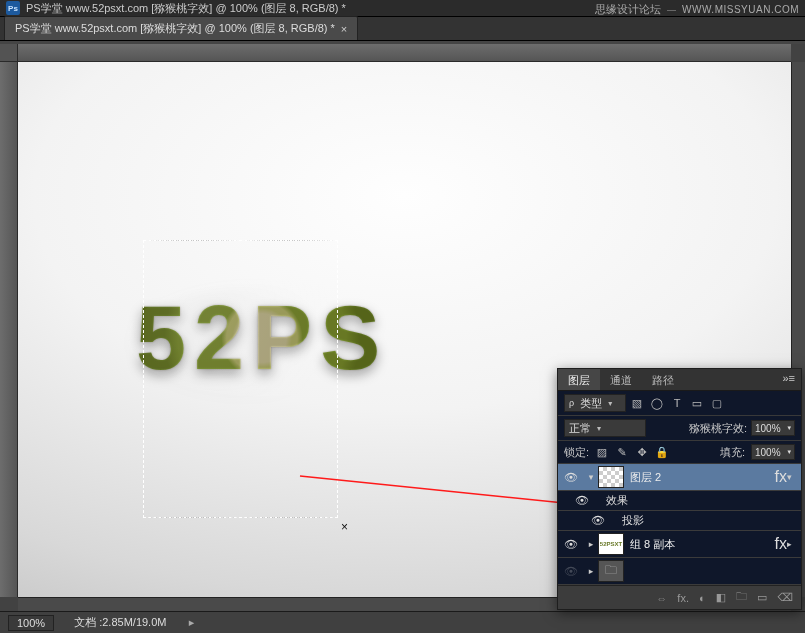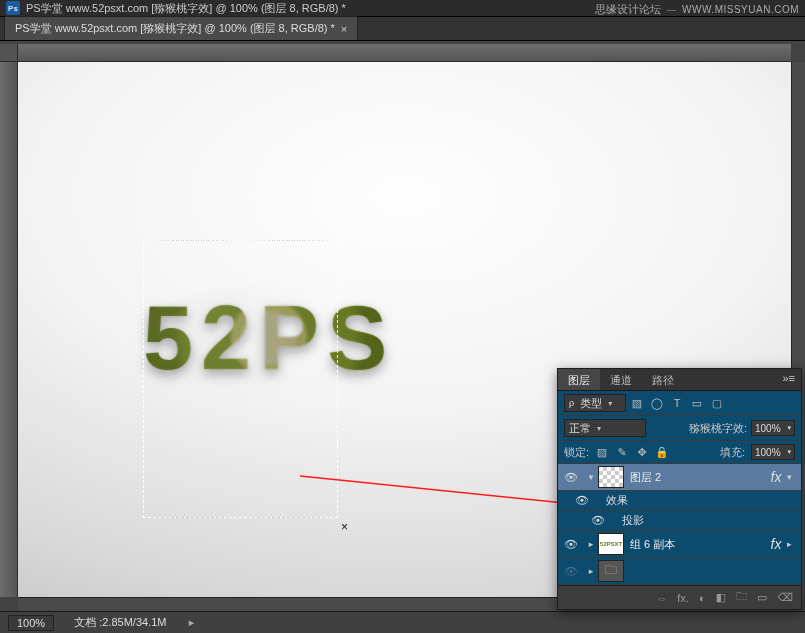--- a/index.html
+++ b/index.html
@@ -39,21 +39,21 @@
   background:radial-gradient(circle at 50% 50%,#f3eec6 0 18%,#d9e08c 22% 26%,#8cae3c 30% 62%,#6d8c2b 72%);
   -webkit-background-clip:text;background-clip:text;
   text-shadow:0 0 2px rgba(50,40,0,.4)}
 .kiwilabel::before{content:"";position:absolute;inset:-8px;border-radius:50%;background:radial-gradient(circle at 30% 30%,rgba(255,255,255,.08),transparent 60%)}
 
 
 .scroll-h{position:absolute;left:18px;right:14px;bottom:0;height:14px;background:#4a4a4a;border-top:1px solid #222}
 .scroll-v{position:absolute;top:18px;right:0;bottom:14px;width:14px;background:#4a4a4a;border-left:1px solid #222}
 
 
-.panel{position:absolute;width:245px;background:#0c4a6e;border:1px solid #1e1e1e;box-shadow:0 3px 12px rgba(0,0,0,.5);z-index:10}
+.panel{position:absolute;width:245px;background:#0f172a;border:1px solid #1e1e1e;box-shadow:0 3px 12px rgba(0,0,0,.5);z-index:10}
 .panel-tabs{display:flex;background:#333;height:22px;border-bottom:1px solid #1a1a1a}
 .ptab{padding:4px 10px;font-size:11px;color:#bbb;cursor:pointer}
 .ptab.active{background:#464646;color:#eee}
 .panel-close{margin-left:auto;padding:3px 6px;color:#ccc}
 
 .panel-row{display:flex;align-items:center;padding:3px 6px;gap:4px;border-bottom:1px solid #393939}
 .dd{background:#3a3a3a;border:1px solid #222;color:#ddd;font-size:11px;height:18px;display:flex;align-items:center;padding:0 4px;gap:6px}
 .dd .tri{font-size:8px;color:#bbb}
 .mini-icons{display:flex;gap:6px;align-items:center}
 .mini-icons span{width:14px;height:14px;display:flex;align-items:center;justify-content:center;color:#bbb;font-size:11px}
@@ -66,21 +66,21 @@
 
 
 .layerlist{max-height:200px;overflow:hidden}
 .layer{display:flex;align-items:center;height:27px;border-bottom:1px solid #3b3b3b}
 .layer.selected{background:#5b7aa0}
 .layer .eye{width:26px;display:flex;align-items:center;justify-content:center;color:#ddd}
 .layer .arrow-t{width:14px;text-align:center;color:#ccc;font-size:9px}
 .layer .thumb{width:26px;height:22px;background:#fff;border:1px solid #222;margin-right:6px;display:flex;align-items:center;justify-content:center}
 .layer .thumb.trans{background:repeating-conic-gradient(#ccc 0 25%,#fff 0 50%) 0 0/8px 8px}
 .layer .name{flex:1;color:#eee;font-size:11px}
-.layer .fx{width:22px;text-align:center;font-style:italic;color:#ddd;font-size:14px}
+.layer .fx{width:22px;text-align:right;color:#ddd;font-size:16px}
 .layer .chev{width:14px;color:#ccc;font-size:9px}
 .sublayer{display:flex;align-items:center;height:20px;padding-left:48px;color:#ddd;font-size:11px;border-bottom:1px solid #3b3b3b}
 .sublayer .eye{width:20px;margin-left:-34px;margin-right:14px;text-align:center}
 .sublayer.deeper{padding-left:64px}
 
 .panel-bottom{height:24px;background:#3c3c3c;border-top:1px solid #222;display:flex;align-items:center;justify-content:flex-end;gap:10px;padding:0 8px;color:#999}
 
 
 .statusbar{position:absolute;left:0;right:0;bottom:0;height:22px;background:#404040;border-top:1px solid #1a1a1a;display:flex;align-items:center;padding:0 8px;gap:20px;color:#ddd;font-size:11px}
 .statusbar .zoom{background:#3a3a3a;border:1px solid #222;padding:1px 8px}
@@ -109,21 +109,21 @@
 <div class="workspace">
   <div class="rulerc"></div>
   <div class="ruler-h"></div>
   <div class="ruler-v"></div>
   <div class="scroll-h"></div>
   <div class="scroll-v"></div>
 
   <div class="canvas-wrap">
     <div class="canvas">
 
-      <div class="kiwi" style="left:125px;top:225px">
+      <div class="kiwi" style="left:118px;top:225px">
         <span class="kiwilabel" style="position:relative;letter-spacing:8px">52PS</span>
       </div>
 
       <div class="marquee" style="left:125px;top:178px;width:195px;height:278px"></div>
       <div class="cursor-x" style="left:323px;top:458px">×</div>
 
       <svg class="arrow" style="left:0;top:0" width="780" height="560">
         <defs>
             <marker id="ah" markerWidth="8" markerHeight="8" refX="7" refY="3" orient="auto">
           <path d="M0,0 L8,3 L0,6 Z" fill="#ff1a1a"></path>
@@ -199,21 +199,21 @@
     </div>
     <div class="sublayer deeper">
       <span class="eye">👁</span>
       <span>投影</span>
     </div>
 
     <div class="layer">
       <div class="eye">👁</div>
       <div class="arrow-t">▸</div>
       <div class="thumb" style="font-size:6px;color:#6a7a2a;font-weight:bold">52PSXT</div>
-      <div class="name">组 6 副本</div>
+      <div class="name">组 8 副本</div>
       <div class="fx">fx</div>
       <div class="chev">▸</div>
     </div>
 
     <div class="layer">
       <div class="eye" style="opacity:.25">👁</div>
       <div class="arrow-t">▸</div>
       <div class="thumb" style="background:#555;color:#bbb;font-size:12px">🗀</div>
     </div>
   </div>
@@ -224,15 +224,15 @@
     <span>◐</span>
     <span>◧</span>
     <span>🗀</span>
     <span>▭</span>
     <span>⌫</span>
   </div>
 </div>
 
 <div class="statusbar">
   <div class="zoom">100%</div>
-  <div>文档 :2.85M/34.1M</div>
+  <div>文档 :2.85M/19.0M</div>
   <div class="pop">▸</div>
 </div>
 
 </body></html>

